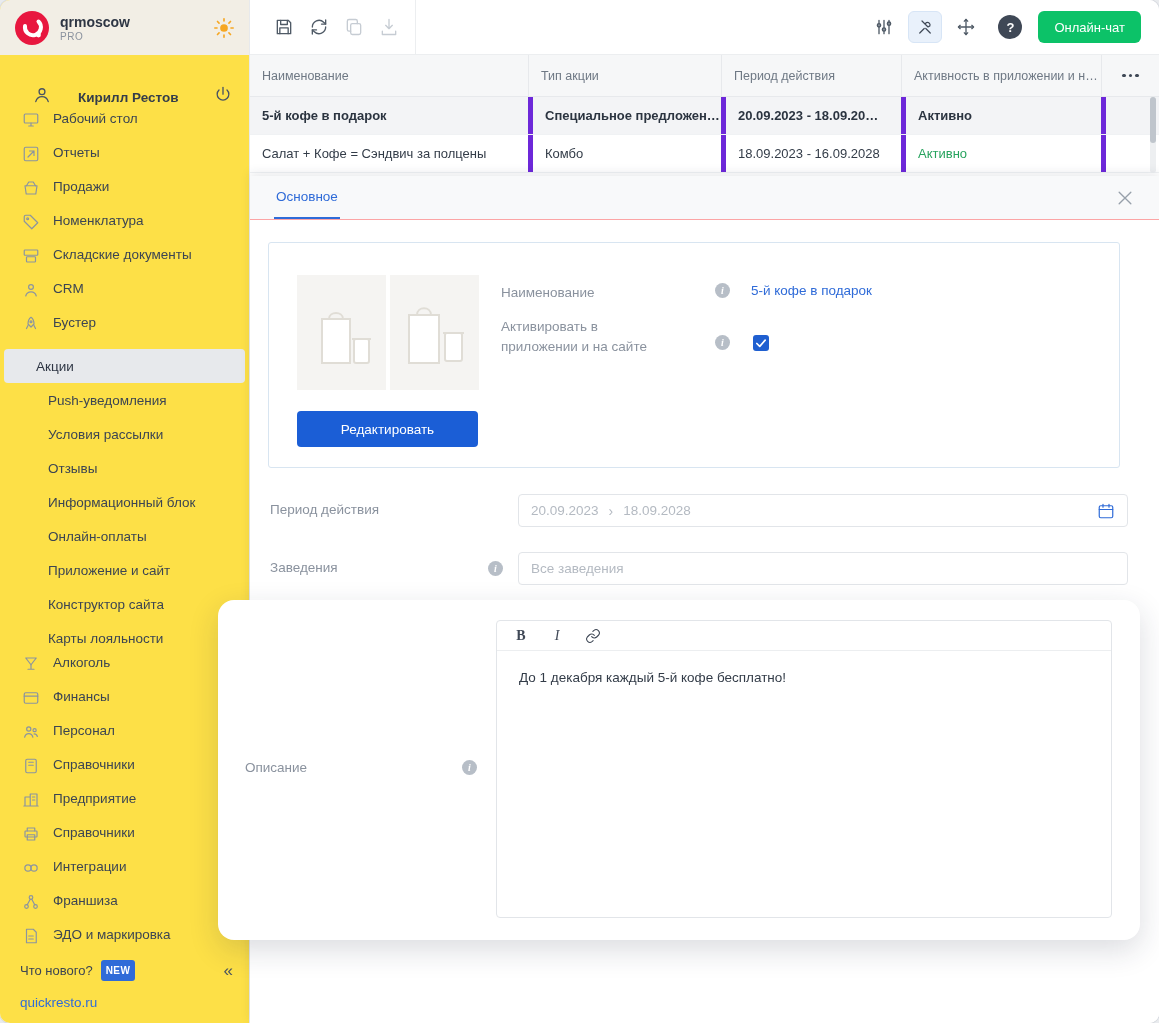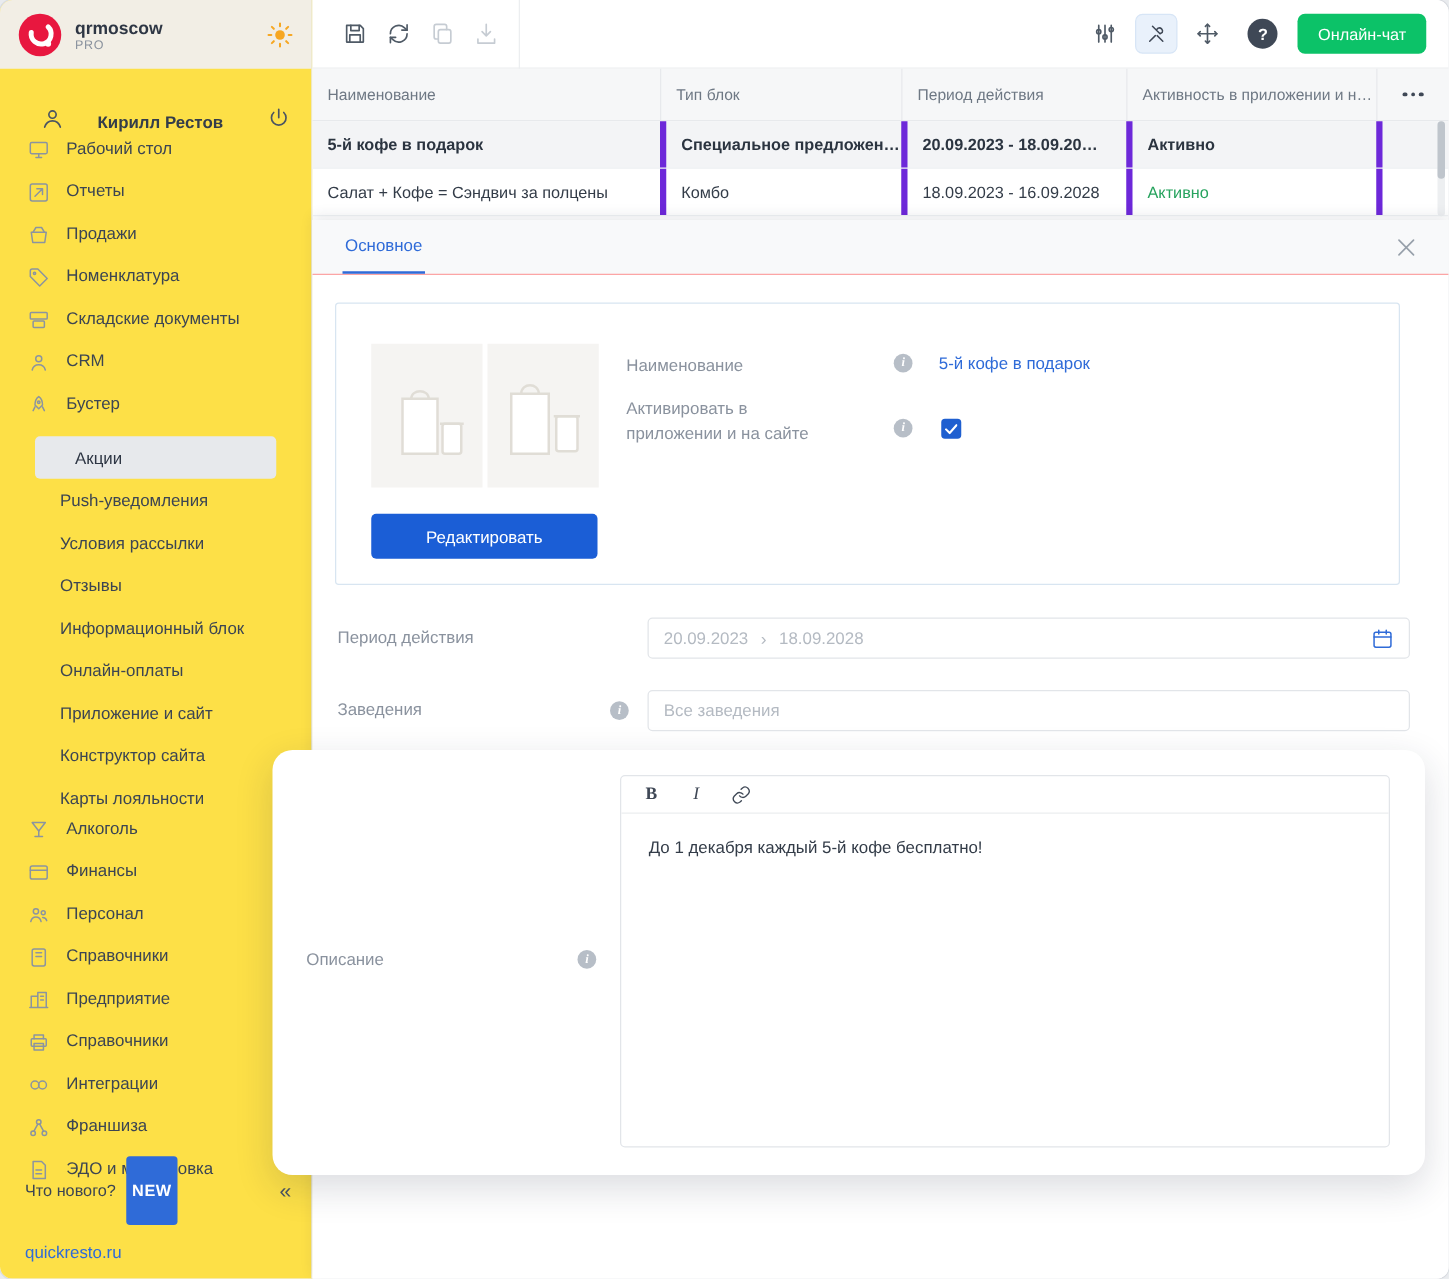--- a/index.html
+++ b/index.html
@@ -14,24 +14,24 @@
   .sb-org { font-size:14px; font-weight:bold; color:#2e3644; }
   .sb-plan { font-size:10px; color:#8a929e; letter-spacing:.6px; }
   .sun-btn { margin-left:auto; width:22px; height:22px; background:none; border:none; cursor:pointer; }
   .sb-user { height:44px; margin-top:6px; display:flex; align-items:flex-end; padding:0 16px 0 20px; gap:26px;margin-left:12px; }
   .sb-user .uname { font-size:13.5px; font-weight:bold; color:#343d4a; }
   .pwr-btn { margin-left:auto; width:20px; height:20px; background:none; border:none; color:#4a5462; cursor:pointer; }
   .sb-nav { margin-top:6px; }
   .nav-item { height:34px; display:flex; gap:13px; padding:0 14px 0 22px; font-size:13.5px; color:#3c4552; cursor:pointer; white-space:nowrap; }
   .nav-item .nicon { width:18px; height:18px; color:#8b94a0; flex:none; }
   .nav-sub { height:34px; display:flex; align-items:center; padding-left:48px; font-size:13.5px; color:#3c4552; cursor:pointer; white-space:nowrap; }
-  .nav-sub.active { margin:0 28px; padding-left:32px; background:#e7e9ec; border-radius:4px; color:#2e3644; }
+  .nav-sub.active { margin:0 4px; padding-left:32px; background:#e7e9ec; border-radius:4px; color:#2e3644; }
   .sb-footer { position:absolute; bottom:12px; left:0; right:0; padding:0 16px 0 20px; }
   .whats-new { display:flex; align-items:center; gap:8px; font-size:13px; color:#3c4552; }
-  .badge-new { background:#2f6bd8; color:#fff; font-size:13px; font-weight:bold; padding:20px 5px; border-radius:3px; letter-spacing:.5px; }
+  .badge-new { background:#2f6bd8; color:#fff; font-size:10px; font-weight:bold; padding:5px 5px; border-radius:3px; letter-spacing:.5px; }
   .collapse-btn { margin-left:auto; background:none; border:none; font-size:17px; color:#4a5462; cursor:pointer; line-height:1; }
   .site-link { display:inline-block; margin-top:14px; font-size:13.5px; color:#2f6bd8; text-decoration:none; }
 
   
   .main { position:absolute; left:250px; top:0; right:0; bottom:0; background:#fff; }
   .topbar { height:55px; border-bottom:1px solid #eceef0; display:flex; align-items:center; padding:0 18px 0 24px; }
   .tb-btn { background:none; border:none; width:20px; height:20px; color:#4f5a66; cursor:pointer; padding:0; }
   .tb-btn + .tb-btn { margin-left:15px; }
   .tb-btn.disabled { color:#c6ccd3; }
   .tb-sep { width:1px; height:55px; background:#eceef0; margin-left:16px; }
@@ -385,21 +385,21 @@
               <path d="M12 3l-2 2M12 3l2 2M12 21l-2-2M12 21l2-2M3 12l2-2M3 12l2 2M21 12l-2-2M21 12l-2 2"></path>
             </svg>
           </button>
         <button class="help-btn">?</button>
         <button class="chat-btn">Онлайн-чат</button>
       </div>
     </div>
 
     <div class="thead grid">
       <div class="th">Наименование</div>
-      <div class="th">Тип блок</div>
+      <div class="th">Тип акции</div>
       <div class="th">Период действия</div>
       <div class="th">Активность в приложении и н…</div>
       <div class="th th-more">
         <span class="dots">
             <i></i>
             <i></i>
             <i></i>
           </span>
       </div>
     </div>

